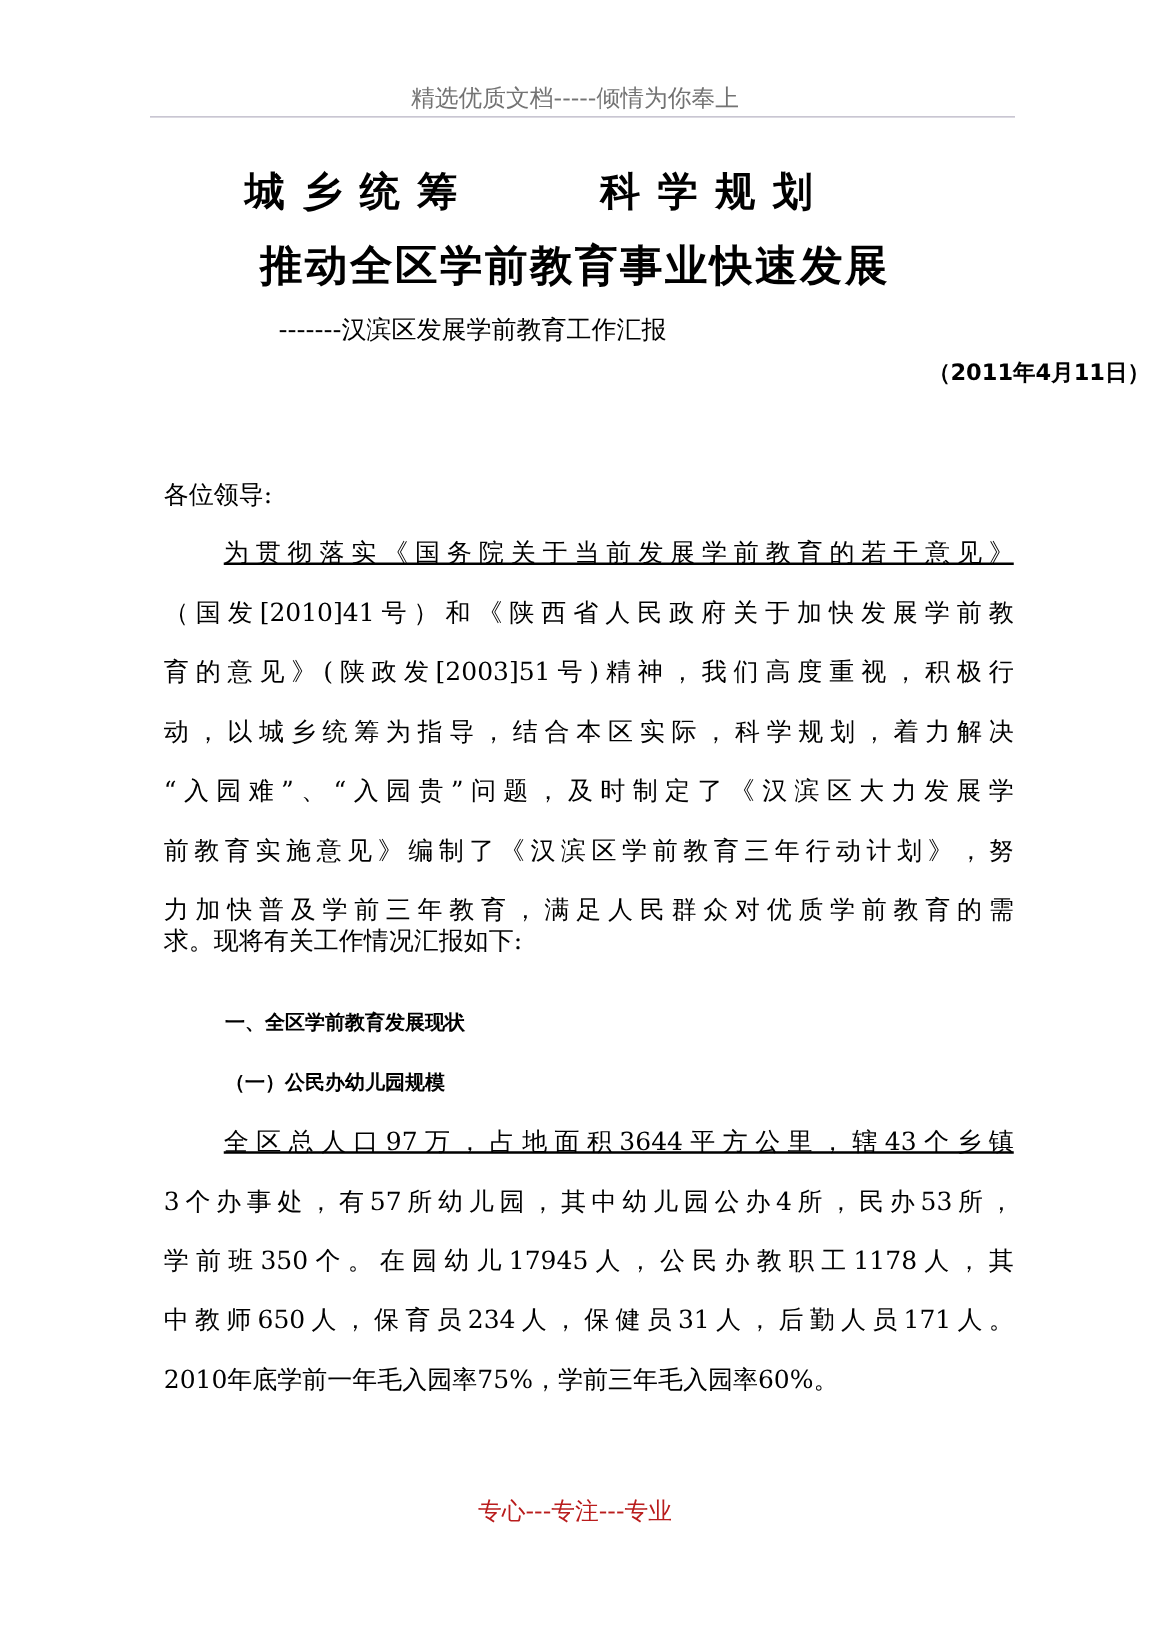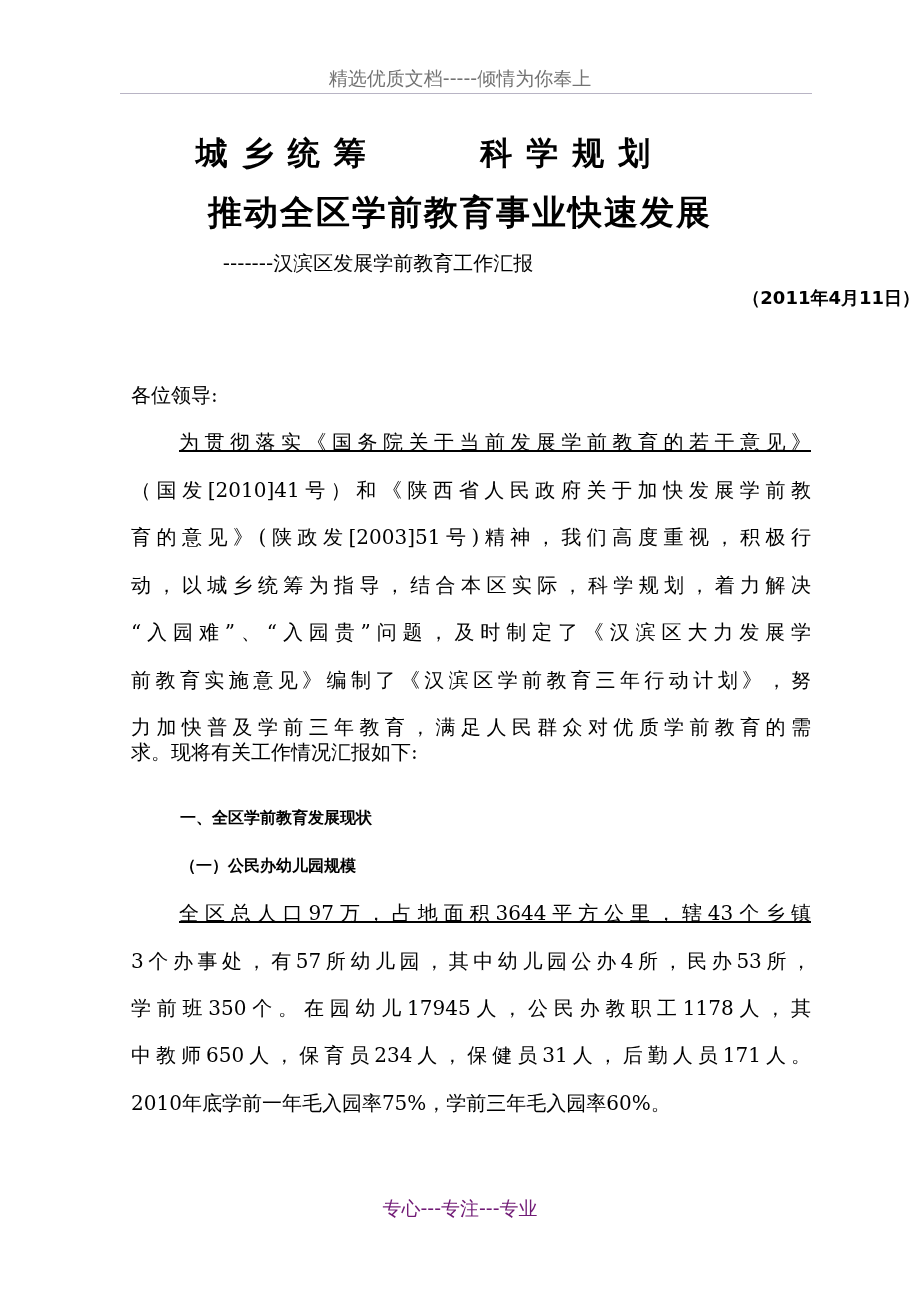--- a/index.html
+++ b/index.html
@@ -100,21 +100,21 @@
       white-space: nowrap;
     }
     .footer-text {
       position: absolute;
       top: 1196px;
       left: 0;
       width: 920px;
       text-align: center;
       font-family: "DejaVu Sans", sans-serif;
       font-size: 19px;
-      color: #701a75;
+      color: #b91c1c;
     }
   </style>
 </head>
 <body>
 
 <div>
   <div class="header-text">精选优质文档-----倾情为你奉上</div>
   <div class="header-rule"></div>
 </div>
 

